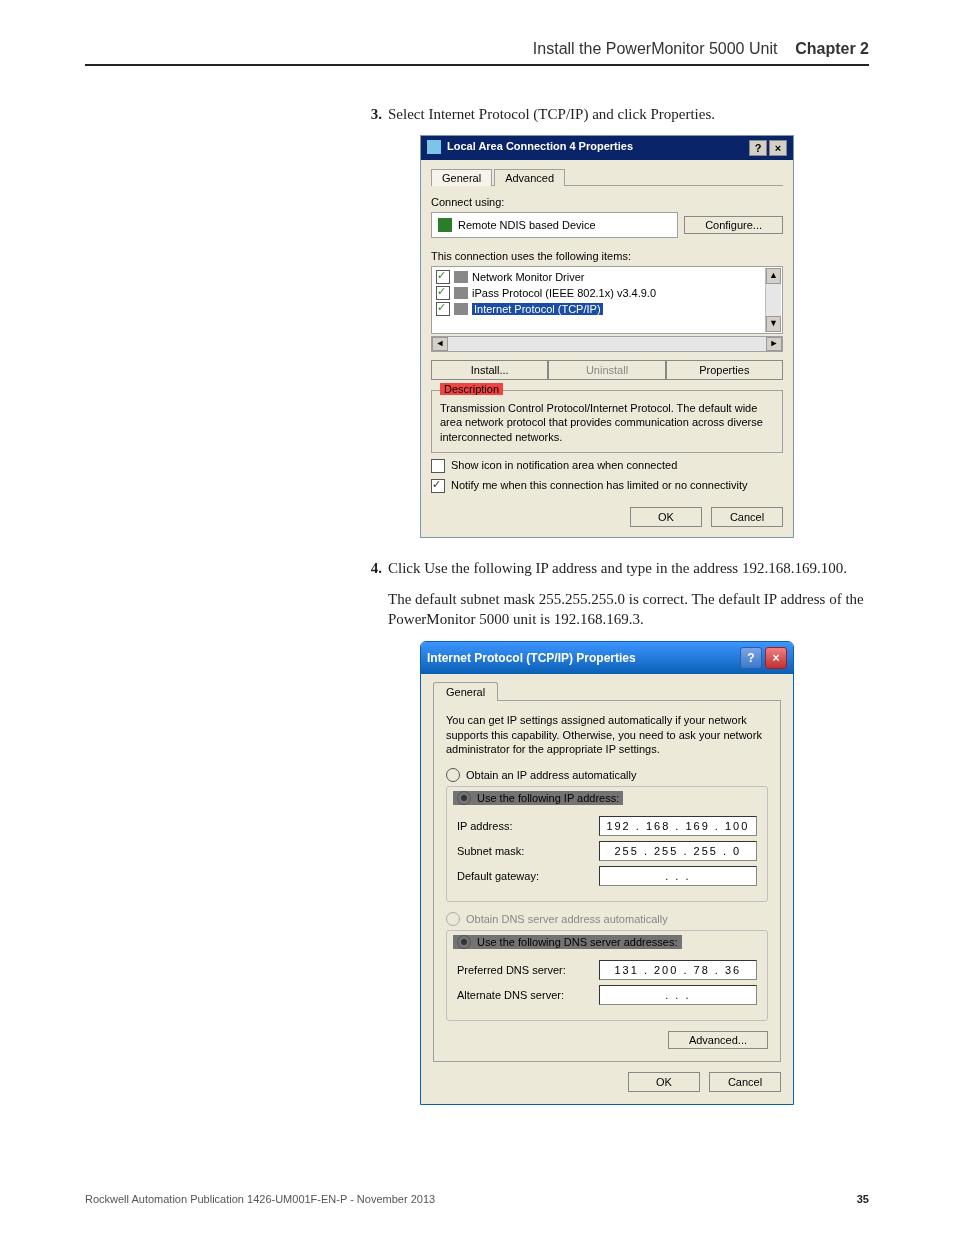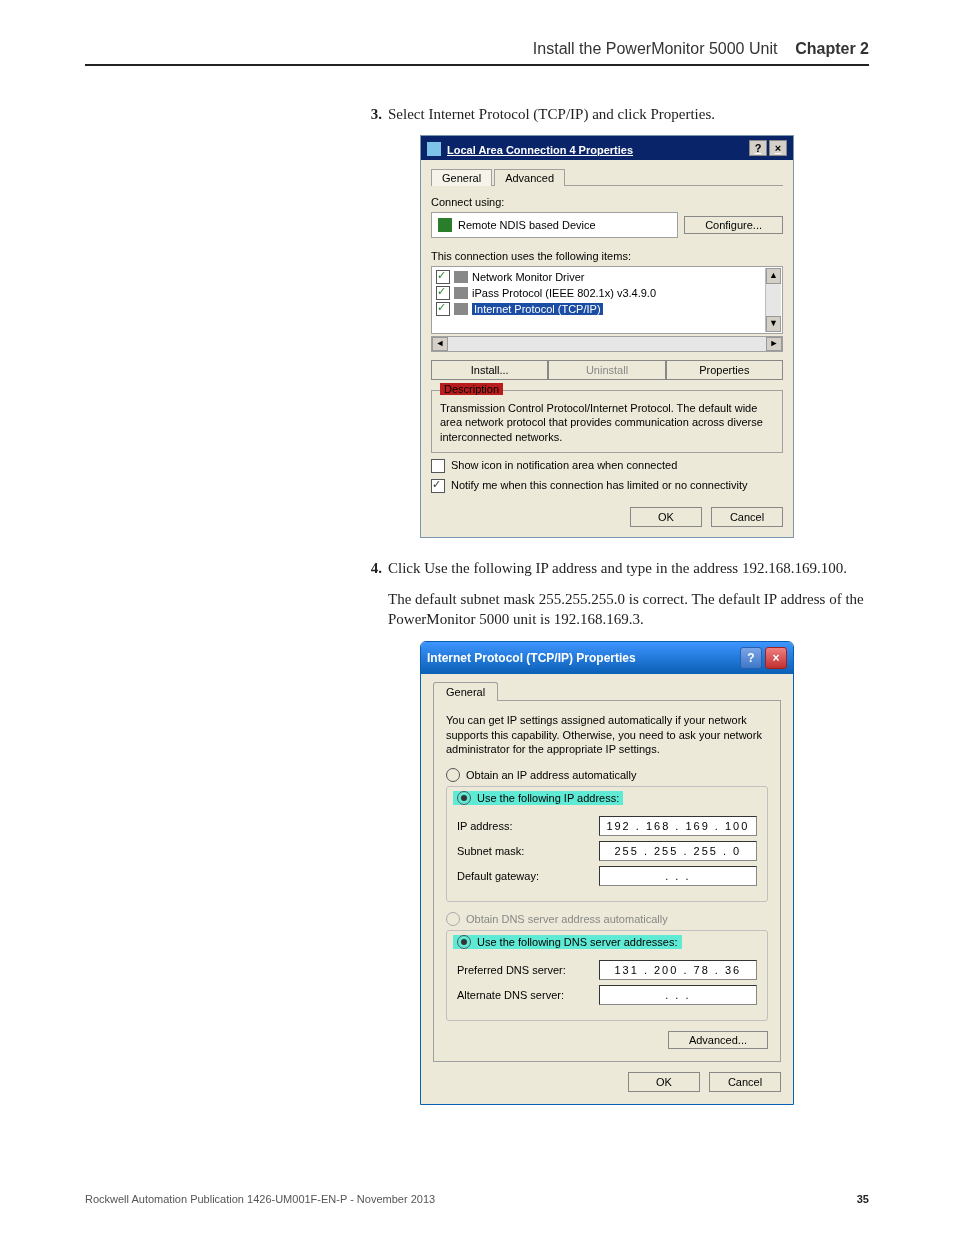--- a/index.html
+++ b/index.html
@@ -61,23 +61,22 @@
     background: #ece9d8;
     font-family: Tahoma, sans-serif;
     font-size: 11px;
     margin: 6px 0 22px 60px;
   }
   .dlg1-title {
     background: linear-gradient(#0a246a, #0a246a);
     color: #fff;
     padding: 4px 6px;
     display: flex;
-    align-items: flex-end;
+    align-items: flex-start;
     font-weight: bold;
-    text-decoration: underline;
   }
   .dlg1-title .flex { flex: 1; }
   .dlg1-title .tbtn {
     background: #d4d0c8;
     color: #000;
     width: 16px;
     height: 14px;
     line-height: 14px;
     text-align: center;
     margin-left: 2px;
@@ -145,21 +144,21 @@
   .group {
     border: 1px solid #a0a0a0;
     margin-top: 10px;
     position: relative;
     padding: 10px 8px 8px 8px;
   }
   .group .legend {
     position: absolute;
     top: -8px;
     left: 8px;
-    background: #b91c1c;
+    background: #ef4444;
     padding: 0 4px;
     font-size: 11px;
   }
   .chkline { display: flex; align-items: flex-start; margin-top: 6px; }
   .chkline .chk { width: 12px; height: 12px; border: 1px solid #555; background: #fff; margin-right: 6px; flex-shrink:0; position:relative;}
   .chkline .chk.checked::after { content:"✓"; position:absolute; left:0; top:-2px; font-size:11px; color:#333;}
   .footer-btns { text-align: right; margin-top: 14px; }
   .footer-btns .btn { width: 70px; margin-left: 6px; padding: 3px 0;}
 
   
@@ -197,21 +196,21 @@
   .explain { font-size: 11px; line-height: 1.3; margin-bottom: 12px; }
   .radioline { display: flex; align-items: center; margin: 4px 0; }
   .radioline .radio { width: 12px; height: 12px; border: 1px solid #555; border-radius: 50%; margin-right: 6px; flex-shrink:0; position:relative;}
   .radioline .radio.sel::after { content:""; position:absolute; left:3px; top:3px; width:6px; height:6px; background:#333; border-radius:50%;}
   .radioline.disabled { color: #888; }
   .radioline.disabled .radio { border-color: #aaa; }
   .fieldset {
     border: 1px solid #c0c0c0; border-radius: 3px;
     padding: 8px 10px 10px 10px; margin: 2px 0 10px 0;
   }
-  .fieldset .hdr { margin: -16px 0 6px -4px; background: #5eead4; display: inline-block; padding: 0 4px;}
+  .fieldset .hdr { margin: -16px 0 6px -4px; background: #737373; display: inline-block; padding: 0 4px;}
   .field-row { display: flex; align-items: center; margin: 5px 0; }
   .field-row .lbl { width: 145px; }
   .ipbox {
     border: 1px inset #888; background: #fff; width: 160px; height: 18px;
     font-family: Tahoma, sans-serif; font-size: 11px; text-align: center; line-height: 18px;
     letter-spacing: 2px;
   }
   .advrow { text-align: right; margin-top: 6px;}
   .footer2 { text-align: right; margin-top: 10px;}
   .footer2 .btn { width: 70px; margin-left: 6px; padding: 3px 0;}

